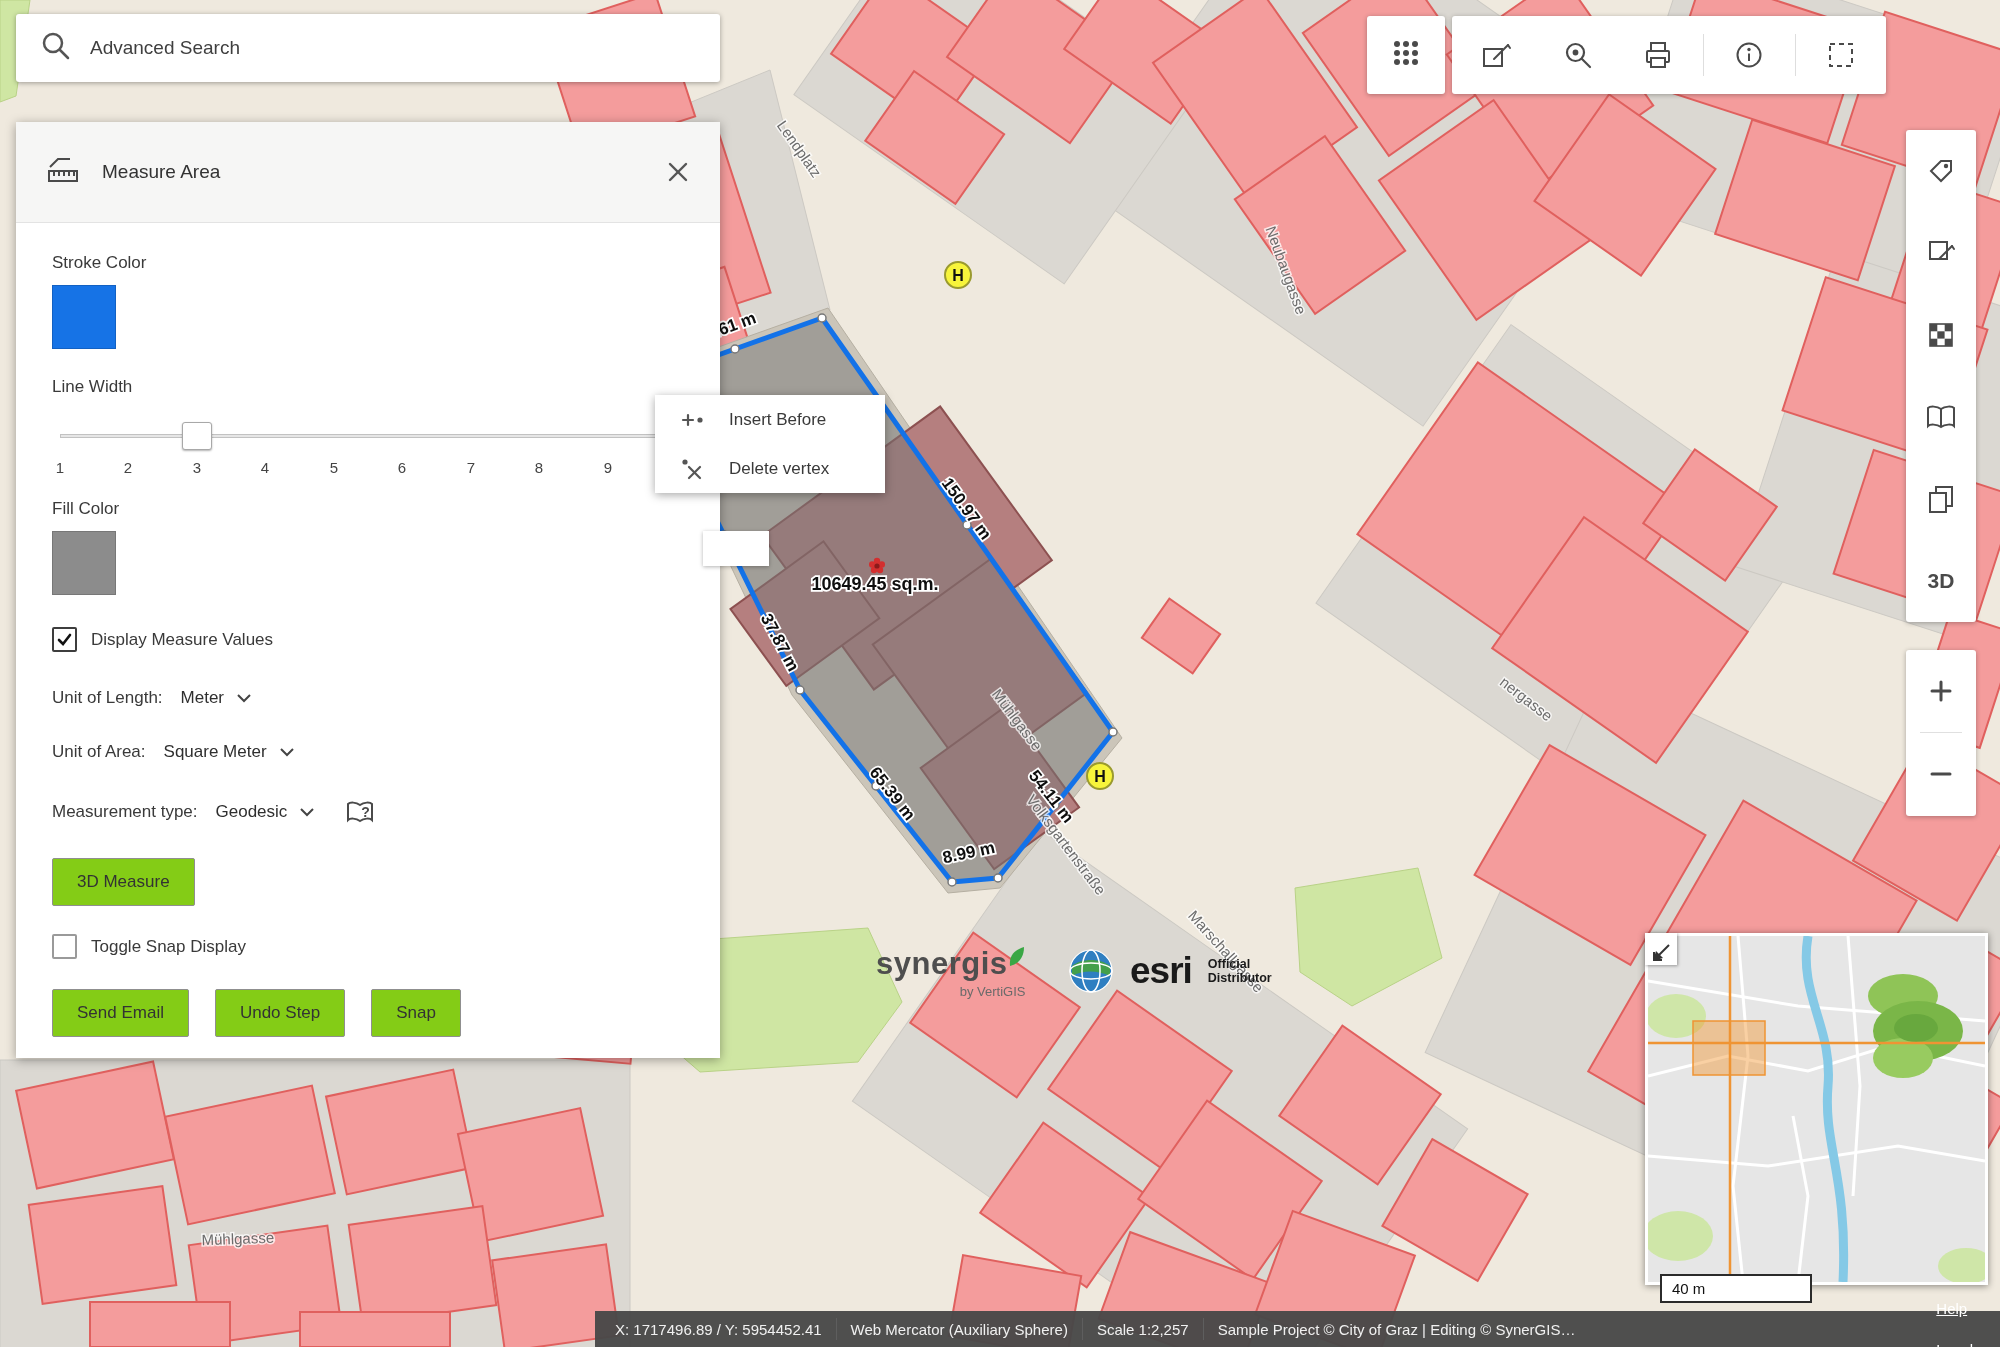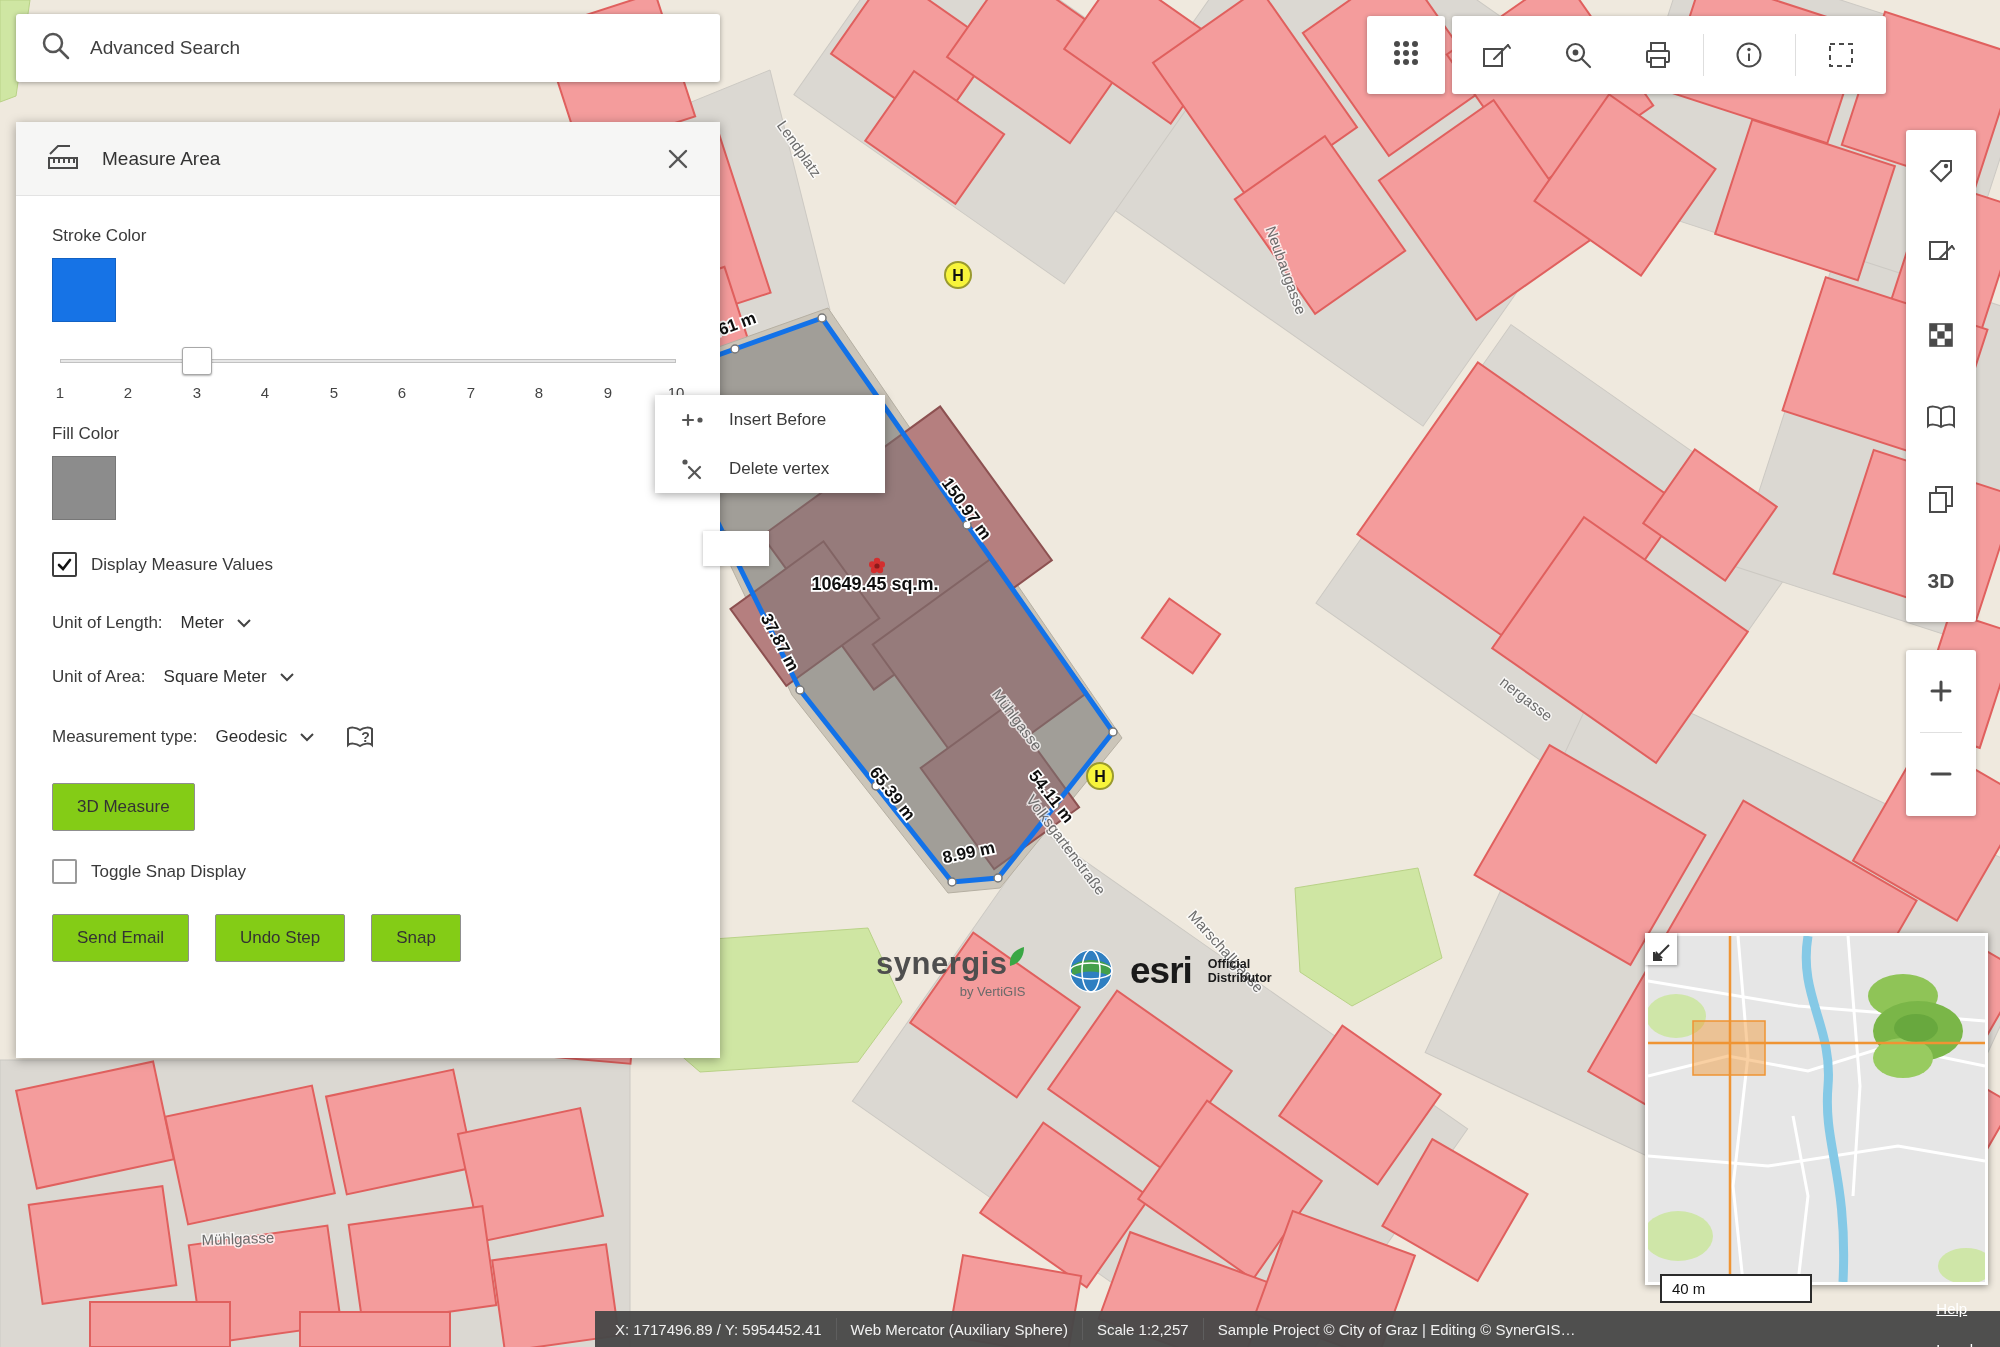--- a/index.html
+++ b/index.html
@@ -12,21 +12,21 @@
 
   
   .search-bar { position:absolute; left:16px; top:14px; width:704px; height:68px;
     background:#fff; border-radius:3px; box-shadow:0 1px 5px rgba(0,0,0,.35);
     display:flex; align-items:center; padding:0 24px; gap:18px; z-index:5; }
   .search-text { font-size:19px; color:#3f3f3f; }
 
   
   .panel { position:absolute; left:16px; top:122px; width:704px; height:936px;
     background:#fff; box-shadow:0 2px 10px rgba(0,0,0,.35); z-index:5; }
-  .panel-header { height:74px; background:#f6f6f5; border-bottom:1px solid #e3e3e3;
+  .panel-header { height:101px; background:#f6f6f5; border-bottom:1px solid #e3e3e3;
     display:flex; align-items:center; padding:0 30px; gap:22px; }
   .panel-title { font-size:19px; color:#333; }
   .panel-close { margin-left:auto; cursor:pointer; display:flex; }
   .panel-body { padding:30px 36px 0; }
   .field-label { font-size:17px; color:#3a3a3a; }
   .swatch { width:64px; height:64px; margin-top:12px; border:1px solid rgba(0,0,0,.15); }
   .swatch.stroke { background:#1673e6; }
   .swatch.fill   { background:#8c8c8c; }
 
   .slider-wrap { position:relative; width:624px; margin:24px 0 0 8px; height:60px; }
@@ -298,20 +298,21 @@
         <line x1="4" y1="4" x2="20" y2="20"></line>
           <line x1="20" y1="4" x2="4" y2="20"></line>
       </svg>
     </span>
   </div>
 
   <div class="panel-body">
     <div class="field-label">Stroke Color</div>
     <div class="swatch stroke"></div>
 
+    <div class="field-label" style="margin-top:28px">Line Width</div>
     <div class="slider-wrap">
       <div class="slider-track"></div>
       <div class="slider-handle"></div>
       <div class="slider-ticks">
         <span style="left:-12px">1</span>
         <span style="left:56px">2</span>
         <span style="left:125px">3</span>
         <span style="left:193px">4</span>
         <span style="left:262px">5</span>
         <span style="left:330px">6</span>

